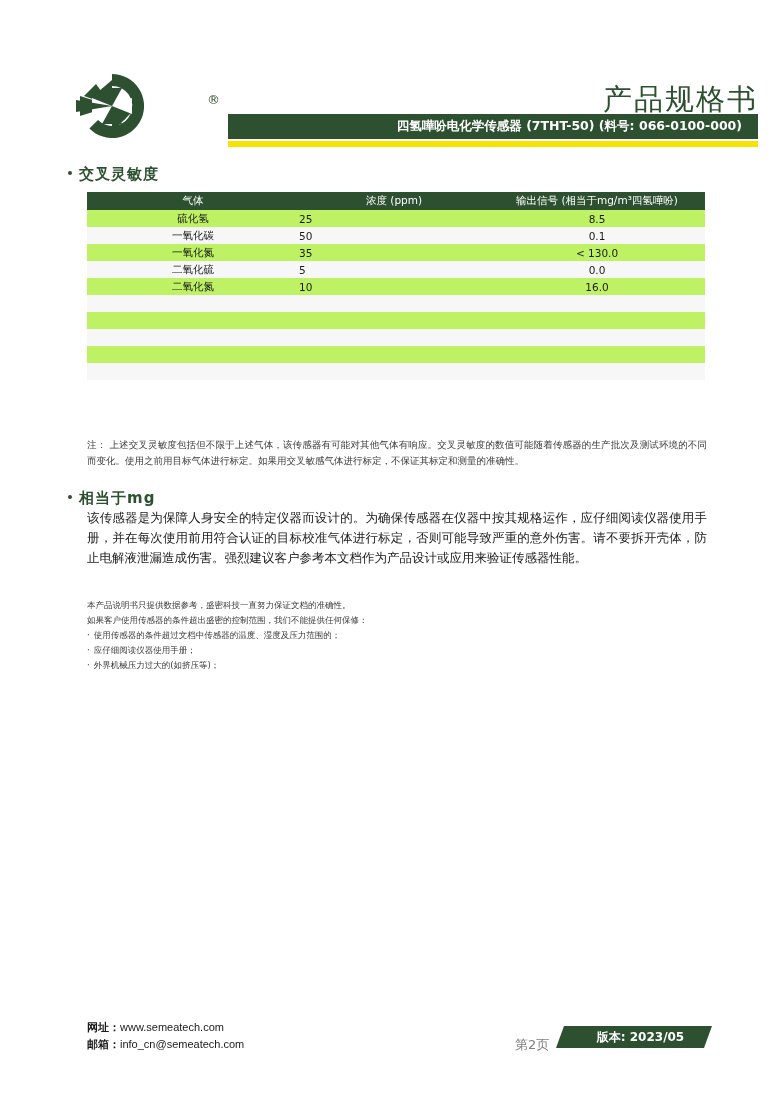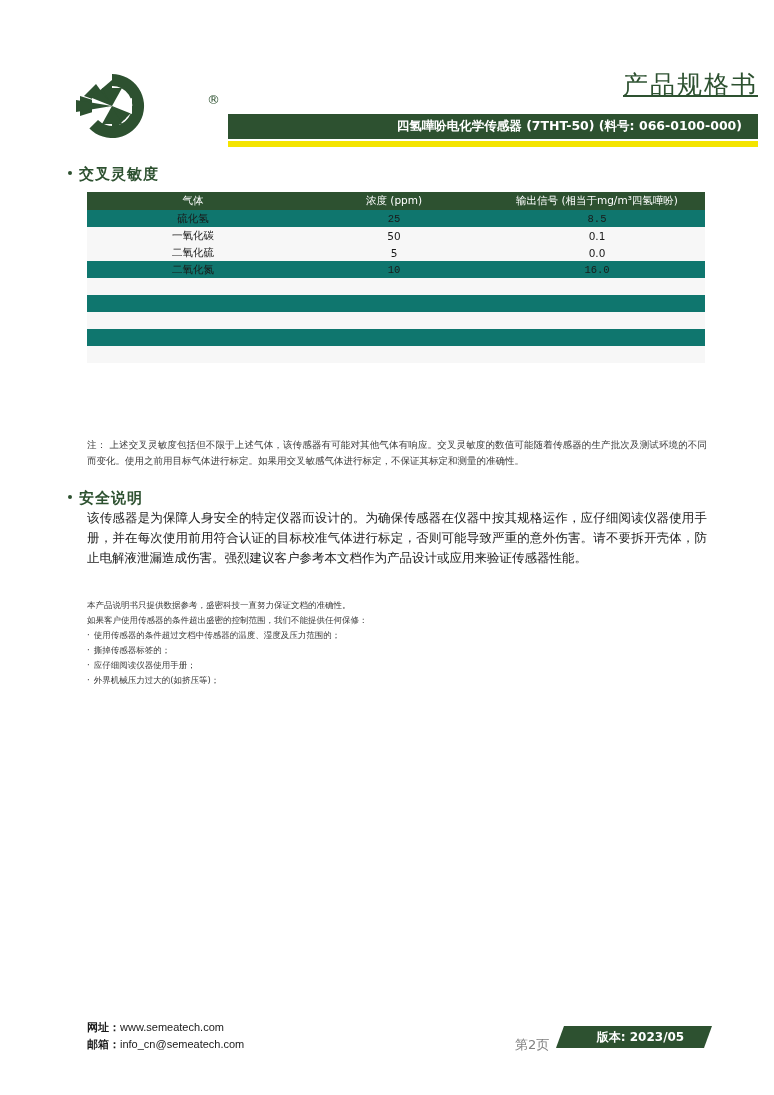--- a/index.html
+++ b/index.html
@@ -63,26 +63,25 @@
     left: 131px;
     top: 22px;
     font-size: 13px;
     color: #2d5130;
     font-family: "DejaVu Sans", sans-serif;
   }
 
   .doc-title {
     position: absolute;
     right: 16px;
-    top: 68px;
-    font-size: 25px;
+    top: 80px;
+    font-size: 29px;
     color: #2d5130;
     letter-spacing: 2px;
     font-family: "DejaVu Sans", sans-serif;
-    text-decoration: underline;
   }
   .title-bar {
     position: absolute;
     left: 228px;
     top: 114px;
     width: 530px;
     height: 25px;
     background: #2d5130;
     color: #ffffff;
     box-sizing: border-box;
@@ -140,24 +139,24 @@
     font-weight: normal;
     height: 18px;
     padding: 0;
     font-size: 10.5px;
   }
   .table td {
     height: 17px;
     padding: 0;
     color: #1a1a1a;
   }
-  .table tr.alt td { background: #0f766e; font-family: Liberation Mono, monospace; }
+  .table tr.alt td { background: #bef264; }
   .table tr.plain td { background: #f7f7f7; }
   .c-gas   { width: 212px; text-align: center; margin-left: 48px; }
-  .c-conc  { width: 190px; text-align: center; }
+  .c-conc  { width: 190px; }
   .c-sig   { width: 216px; text-align: center; }
   .table th.c-gas  { text-align: center; }
   .table th.c-conc { text-align: center; }
   .table th.c-sig  { text-align: center; }
 
   
   .note {
     position: absolute;
     left: 87px;
     top: 437px;
@@ -287,20 +286,25 @@
     <tr class="alt">
       <td class="c-gas">硫化氢</td>
       <td class="c-conc">25</td>
       <td class="c-sig">8.5</td>
     </tr>
     <tr class="plain">
       <td class="c-gas">一氧化碳</td>
       <td class="c-conc">50</td>
       <td class="c-sig">0.1</td>
     </tr>
+    <tr class="alt">
+      <td class="c-gas">一氧化氮</td>
+      <td class="c-conc">35</td>
+      <td class="c-sig">&lt; 130.0</td>
+    </tr>
     <tr class="plain">
       <td class="c-gas">二氧化硫</td>
       <td class="c-conc">5</td>
       <td class="c-sig">0.0</td>
     </tr>
     <tr class="alt">
       <td class="c-gas">二氧化氮</td>
       <td class="c-conc">10</td>
       <td class="c-sig">16.0</td>
     </tr>
@@ -328,29 +332,28 @@
       <td class="c-gas"></td>
       <td class="c-conc"></td>
       <td class="c-sig"></td>
     </tr>
   </tbody>
 </table>
 
 <div class="note">注： 上述交叉灵敏度包括但不限于上述气体，该传感器有可能对其他气体有响应。交叉灵敏度的数值可能随着传感器的生产批次及测试环境的不同而变化。使用之前用目标气体进行标定。如果用交叉敏感气体进行标定，不保证其标定和测量的准确性。</div>
 
 <div class="section-heading" id="heading-safety">
-  <span class="bullet"></span><span>安全说明</span>
+  <span class="bullet"></span><span>相当于mg</span>
 </div>
 <div class="safety-body">该传感器是为保障人身安全的特定仪器而设计的。为确保传感器在仪器中按其规格运作，应仔细阅读仪器使用手册，并在每次使用前用符合认证的目标校准气体进行标定，否则可能导致严重的意外伤害。请不要拆开壳体，防止电解液泄漏造成伤害。强烈建议客户参考本文档作为产品设计或应用来验证传感器性能。</div>
 
 <div class="disclaimer">
   <div>本产品说明书只提供数据参考，盛密科技一直努力保证文档的准确性。</div>
   <div>如果客户使用传感器的条件超出盛密的控制范围，我们不能提供任何保修：</div>
   <div class="li">使用传感器的条件超过文档中传感器的温度、湿度及压力范围的；</div>
-  <div class="li">撕掉传感器标签的；</div>
   <div class="li">应仔细阅读仪器使用手册；</div>
   <div class="li">外界机械压力过大的(如挤压等)；</div>
 </div>
 
 <div class="footer-contact">
   <div>
     <span class="lbl">网址：</span><span class="val">www.semeatech.com</span>
   </div>
   <div>
     <span class="lbl">邮箱：</span><span class="val">info_cn@semeatech.com</span>

